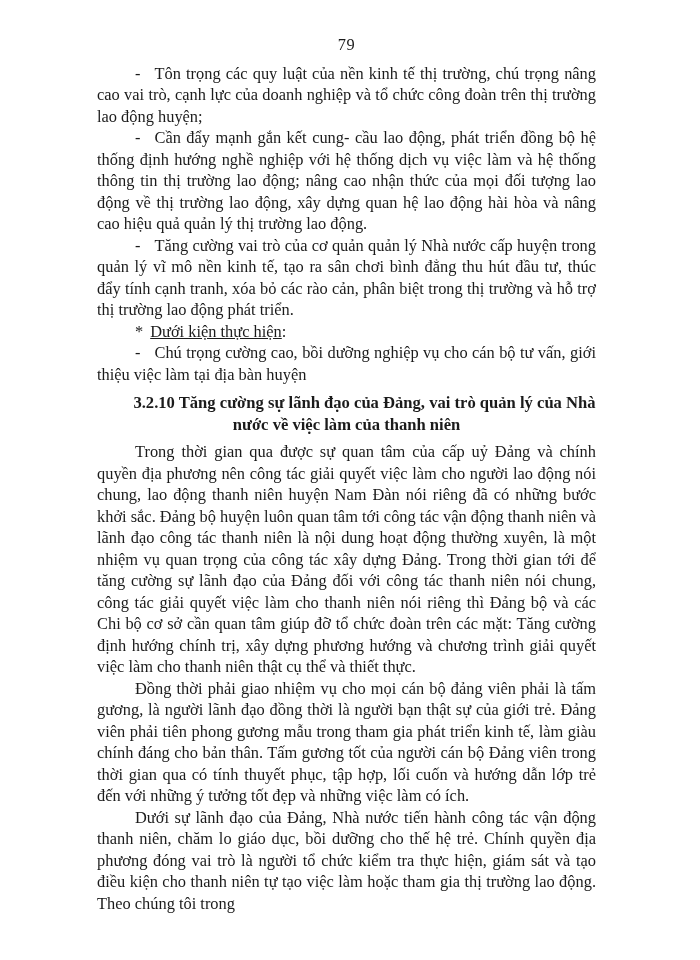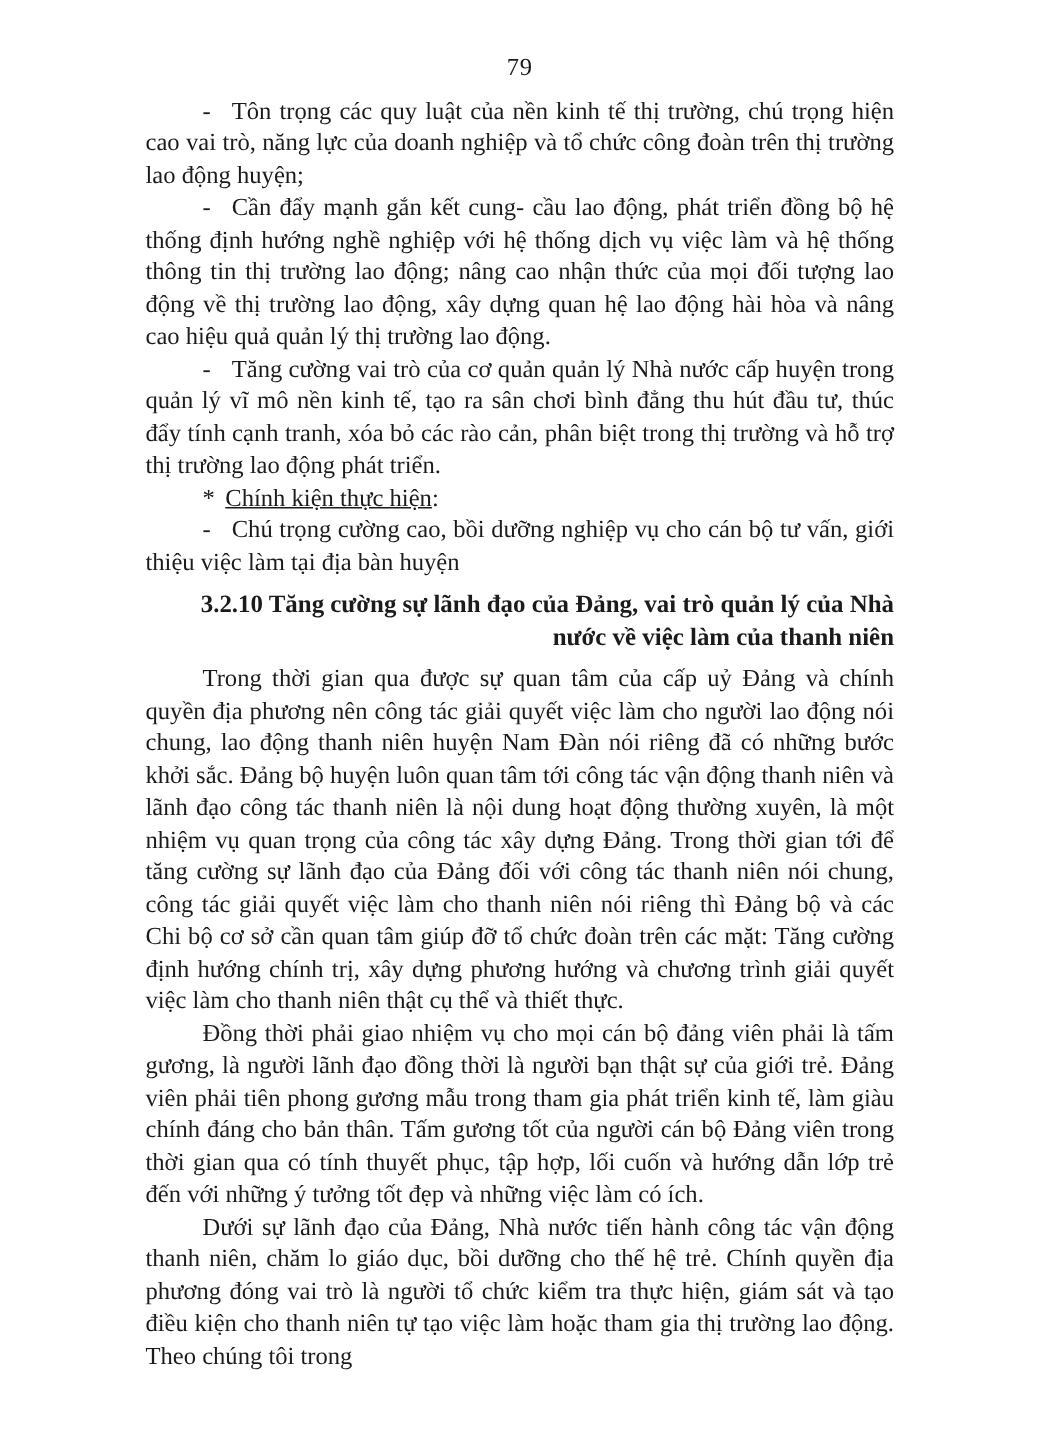--- a/index.html
+++ b/index.html
@@ -43,41 +43,41 @@
   }
   .note .underline {
     text-decoration: underline;
   }
   .body-para {
     margin-top: 3px;
   }
   h3.blk.heading {
     font-size: 16.6px;
     font-weight: bold;
-    text-align: right;
+    text-align: center;
     text-indent: 36px;
     margin-top: 7px;
     margin-bottom: 5px;
     line-height: 22px;
   }
 </style>
 </head>
 <body>
 
 <div class="page">
 
   <div class="page-number">79</div>
 
-  <p class="blk bullet"><span class="marker">-</span><span>Tôn trọng các quy luật của nền kinh tế thị trường, chú trọng hiện cao vai trò, năng lực của doanh nghiệp và tổ chức công đoàn trên thị trường lao động huyện;</span></p>
+  <p class="blk bullet"><span class="marker">-</span><span>Tôn trọng các quy luật của nền kinh tế thị trường, chú trọng nâng cao vai trò, cạnh lực của doanh nghiệp và tổ chức công đoàn trên thị trường lao động huyện;</span></p>
 
   <p class="blk bullet"><span class="marker">-</span><span>Cần đẩy mạnh gắn kết cung- cầu lao động, phát triển đồng bộ hệ thống định hướng nghề nghiệp với hệ thống dịch vụ việc làm và hệ thống thông tin thị trường lao động; nâng cao nhận thức của mọi đối tượng lao động về thị trường lao động, xây dựng quan hệ lao động hài hòa và nâng cao hiệu quả quản lý thị trường lao động.</span></p>
 
   <p class="blk bullet"><span class="marker">-</span><span>Tăng cường vai trò của cơ quản quản lý Nhà nước cấp huyện trong quản lý vĩ mô nền kinh tế, tạo ra sân chơi bình đẳng thu hút đầu tư, thúc đẩy tính cạnh tranh, xóa bỏ các rào cản, phân biệt trong thị trường và hỗ trợ thị trường lao động phát triển.</span></p>
 
-  <p class="blk note"><span class="marker">*</span><span class="underline">Chính kiện thực hiện</span><span>:</span></p>
+  <p class="blk note"><span class="marker">*</span><span class="underline">Dưới kiện thực hiện</span><span>:</span></p>
 
   <p class="blk bullet"><span class="marker">-</span><span>Chú trọng cường cao, bồi dưỡng nghiệp vụ cho cán bộ tư vấn, giới thiệu việc làm tại địa bàn huyện</span></p>
 
   <h3 class="blk heading">3.2.10 Tăng cường sự lãnh đạo của Đảng, vai trò quản lý của Nhà nước về việc làm của thanh niên</h3>
 
   <p class="blk body-para">Trong thời gian qua được sự quan tâm của cấp uỷ Đảng và chính quyền địa phương nên công tác giải quyết việc làm cho người lao động nói chung, lao động thanh niên huyện Nam Đàn nói riêng đã có những bước khởi sắc. Đảng bộ huyện luôn quan tâm tới công tác vận động thanh niên và lãnh đạo công tác thanh niên là nội dung hoạt động thường xuyên, là một nhiệm vụ quan trọng của công tác xây dựng Đảng. Trong thời gian tới để tăng cường sự lãnh đạo của Đảng đối với công tác thanh niên nói chung, công tác giải quyết việc làm cho thanh niên nói riêng thì Đảng bộ và các Chi bộ cơ sở cần quan tâm giúp đỡ tổ chức đoàn trên các mặt: Tăng cường định hướng chính trị, xây dựng phương hướng và chương trình giải quyết việc làm cho thanh niên thật cụ thể và thiết thực.</p>
 
   <p class="blk body-para">Đồng thời phải giao nhiệm vụ cho mọi cán bộ đảng viên phải là tấm gương, là người lãnh đạo đồng thời là người bạn thật sự của giới trẻ. Đảng viên phải tiên phong gương mẫu trong tham gia phát triển kinh tế, làm giàu chính đáng cho bản thân. Tấm gương tốt của người cán bộ Đảng viên trong thời gian qua có tính thuyết phục, tập hợp, lối cuốn và hướng dẫn lớp trẻ đến với những ý tưởng tốt đẹp và những việc làm có ích.</p>
 
   <p class="blk body-para">Dưới sự lãnh đạo của Đảng, Nhà nước tiến hành công tác vận động thanh niên, chăm lo giáo dục, bồi dưỡng cho thế hệ trẻ. Chính quyền địa phương đóng vai trò là người tổ chức kiểm tra thực hiện, giám sát và tạo điều kiện cho thanh niên tự tạo việc làm hoặc tham gia thị trường lao động. Theo chúng tôi trong</p>

